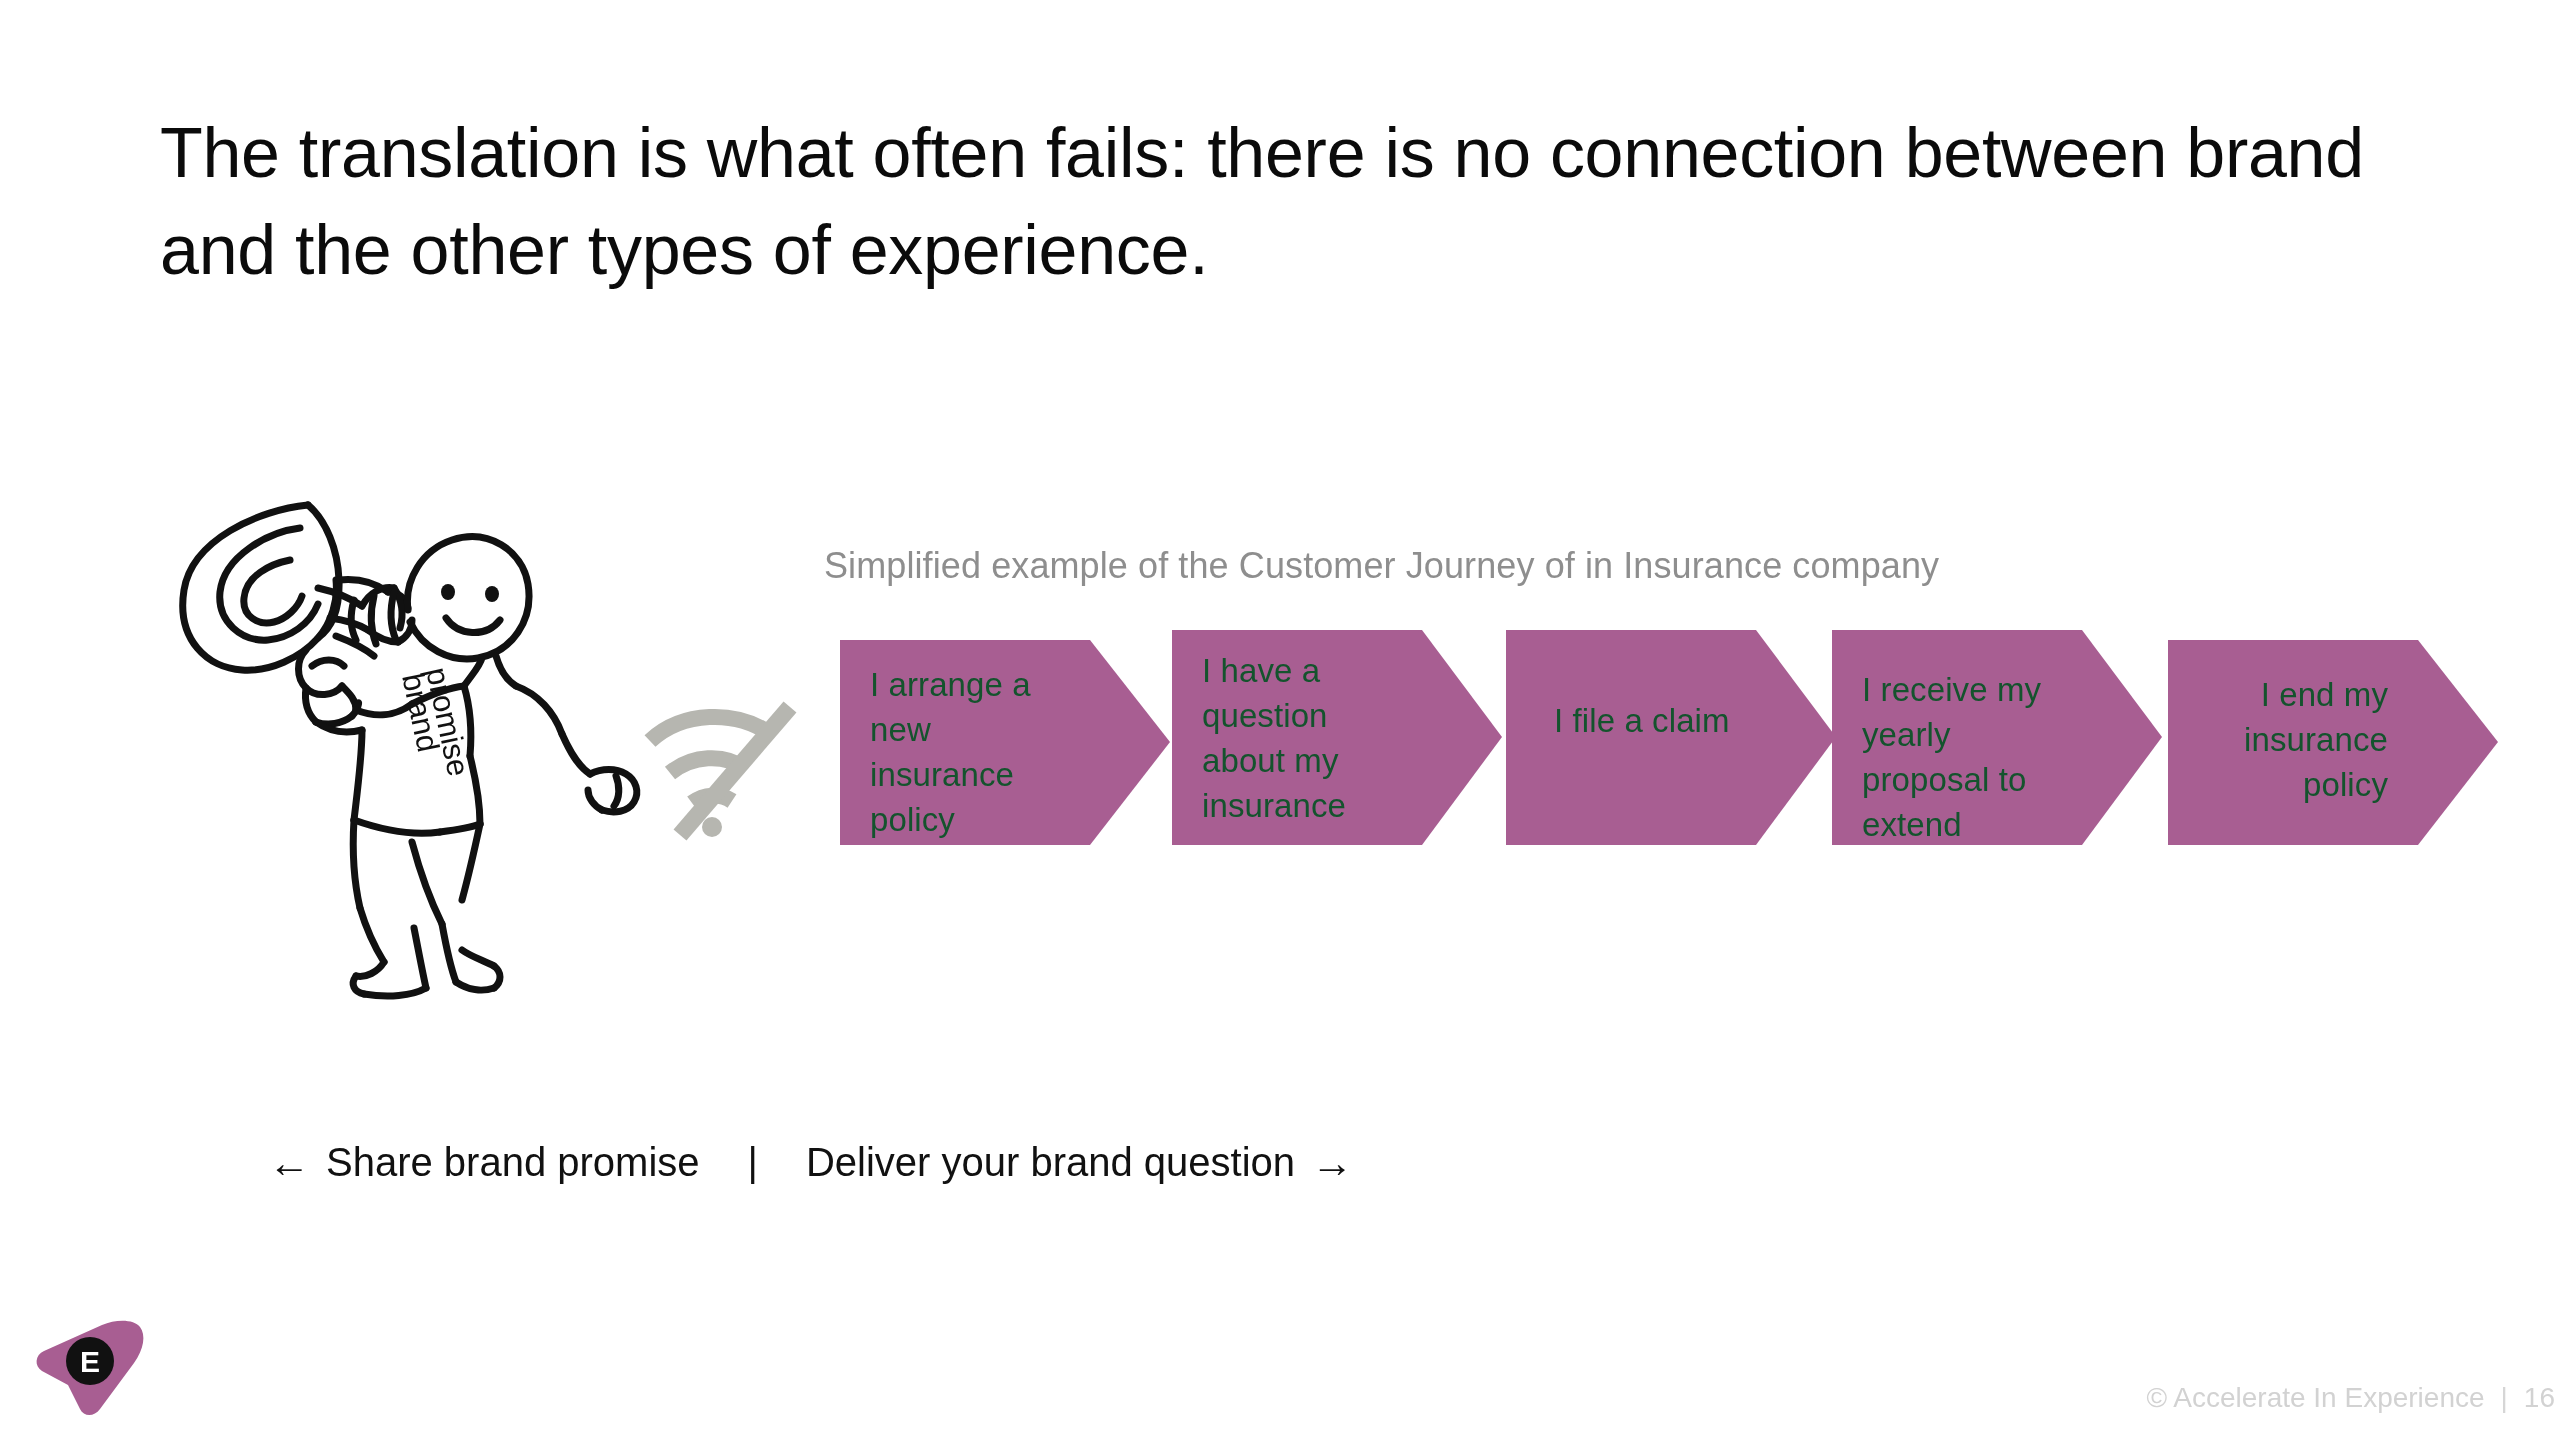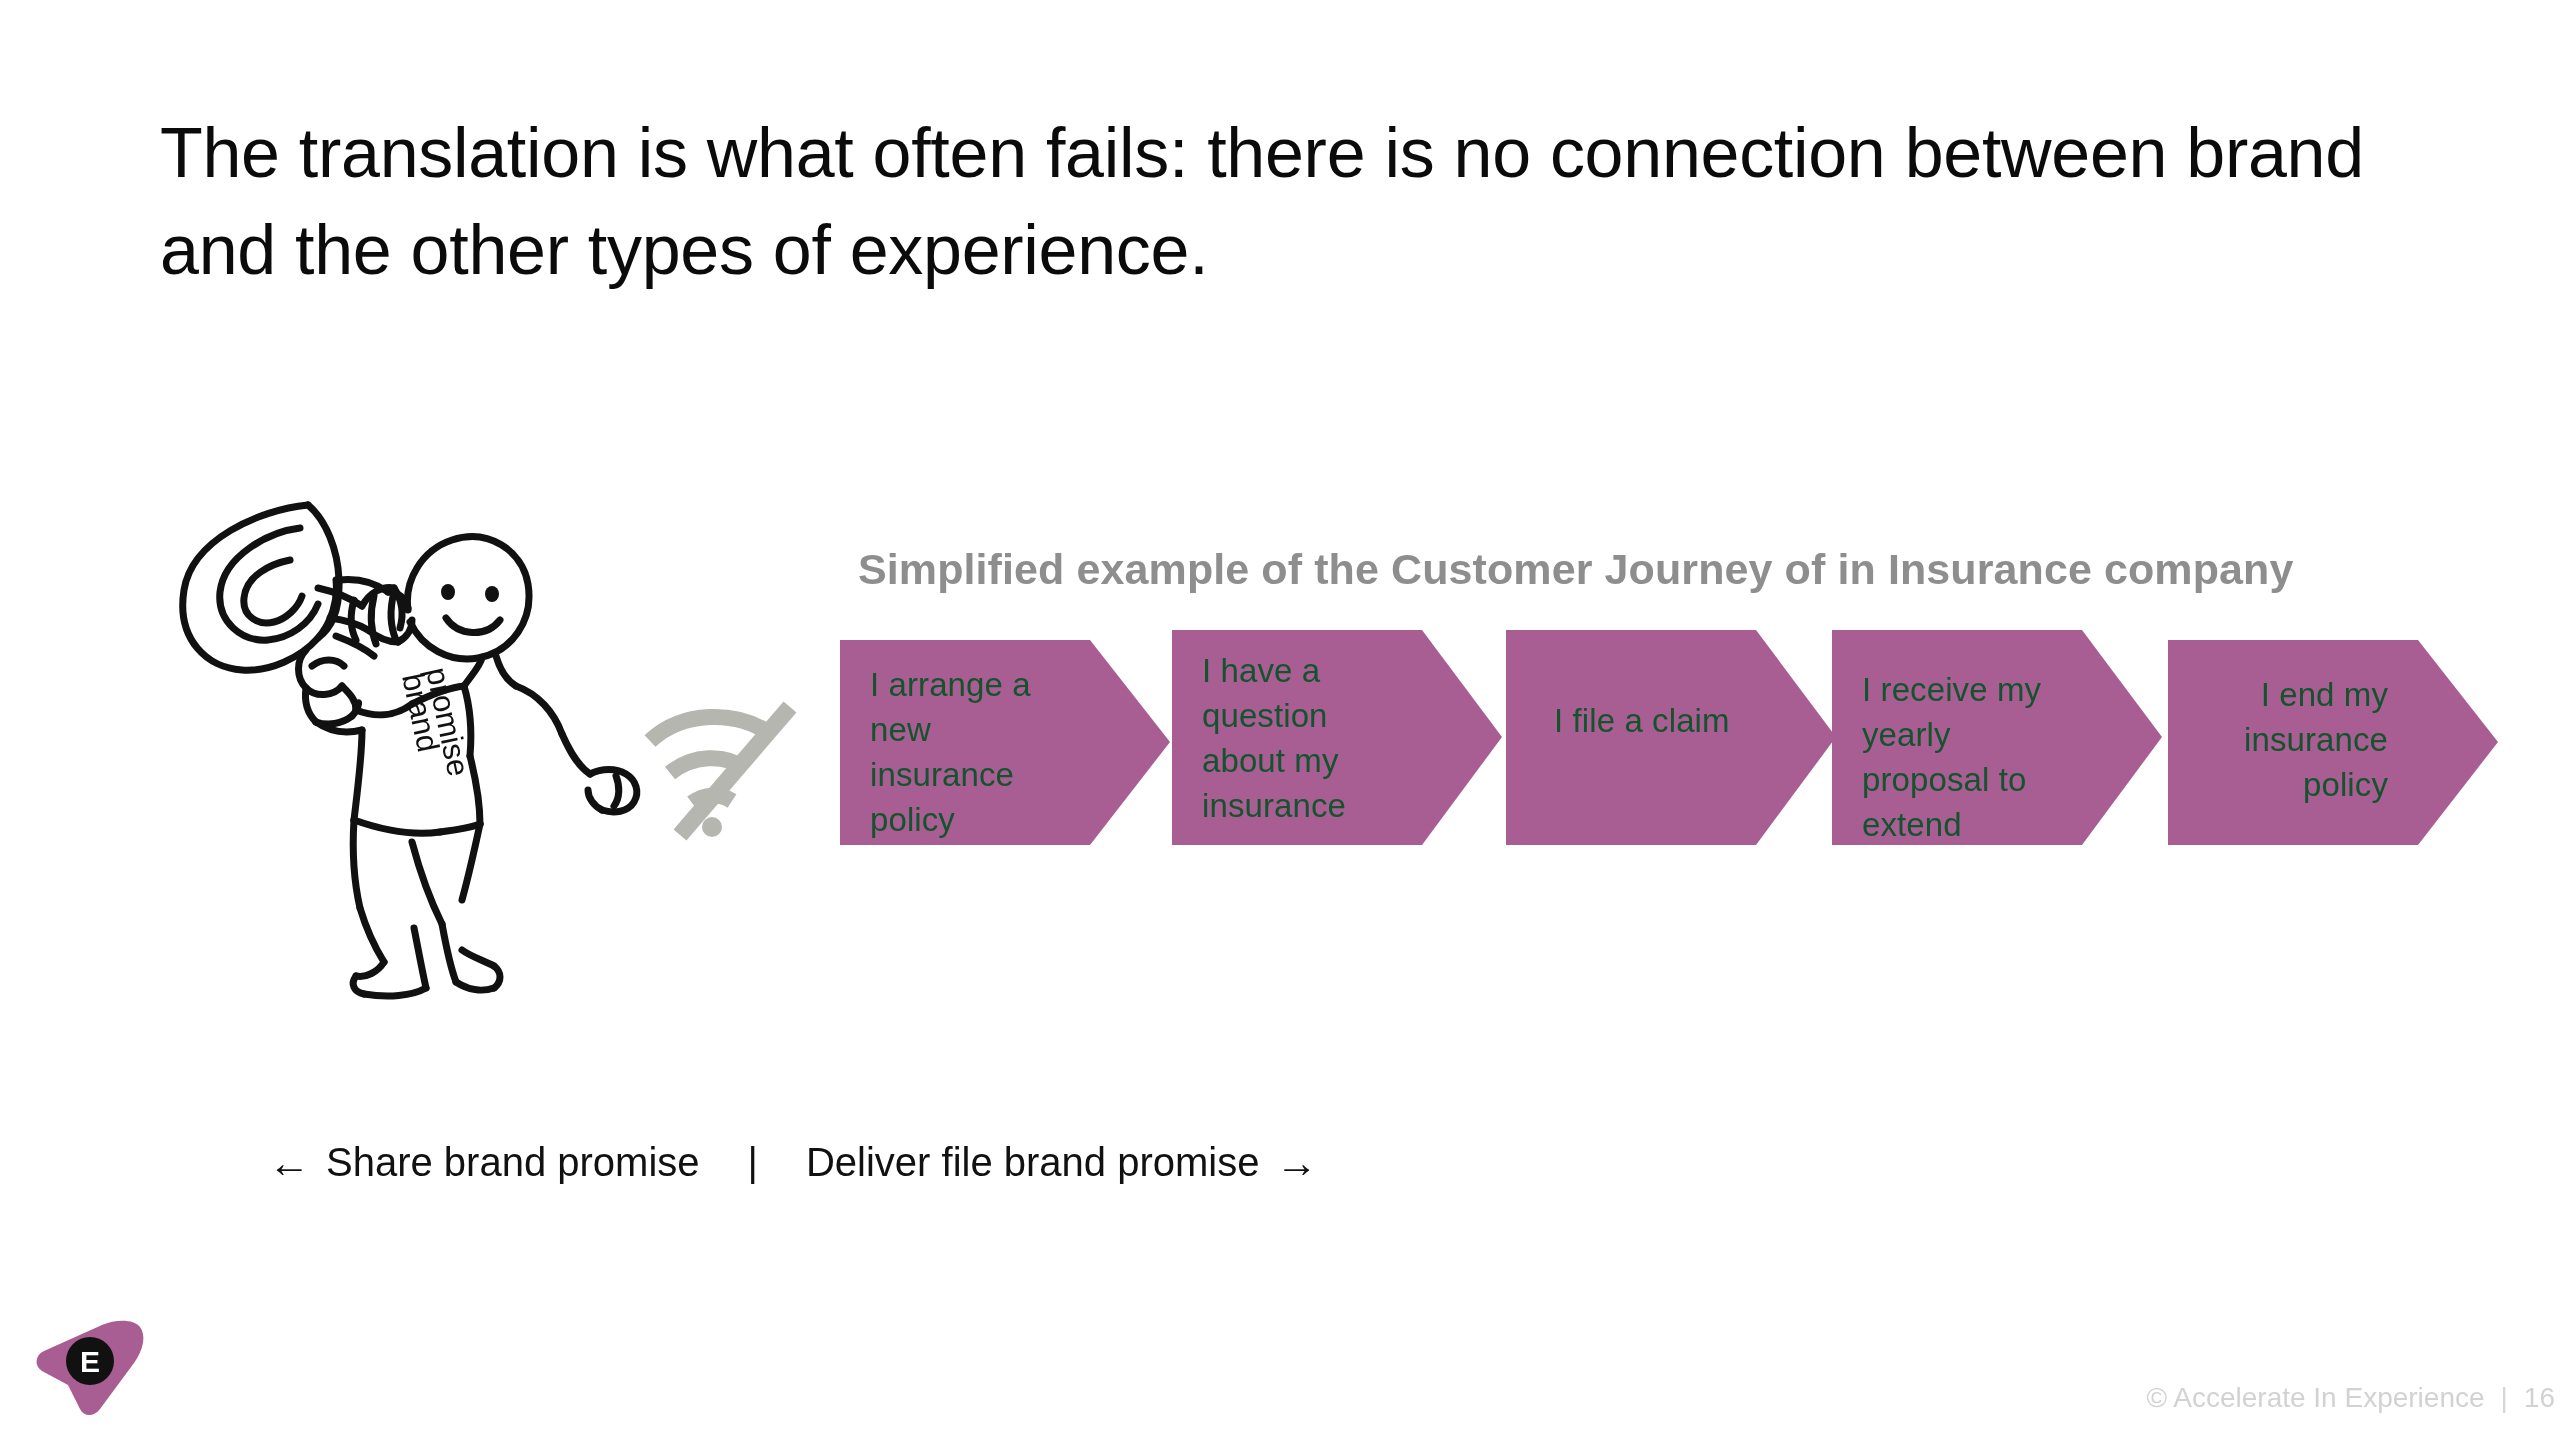--- a/index.html
+++ b/index.html
@@ -47,25 +47,25 @@
     position: absolute;
     left: 640px;
     top: 695px;
     width: 170px;
     height: 150px;
   }
 
   
   #journey-caption {
     position: absolute;
-    left: 858px;
+    left: 824px;
     top: 545px;
-    font-size: 43px;
+    font-size: 36px;
     color: #8e8e8e;
-    font-weight: 700;
+    font-weight: 400;
     letter-spacing: 0.1px;
     white-space: nowrap;
   }
 
   
   #chevron-row {
     position: absolute;
     left: 0;
     top: 0;
     width: 2560px;
@@ -285,21 +285,21 @@
       </svg>
       <div class="chevron-label" style="left:30px; top:32px; width:190px;text-align:right;">I end my insurance policy</div>
     </div>
 
   </div>
 
   <div id="bottom-caption">
     <span class="arrow-glyph">←</span>
     <span class="cap-left-label">Share brand promise</span>
     <span class="cap-sep">|</span>
-    <span class="cap-right-label">Deliver file brand promise</span>
+    <span class="cap-right-label">Deliver your brand question</span>
     <span class="arrow-glyph">→</span>
   </div>
 
   <div id="logo">
     <svg viewBox="0 0 130 120" width="130" height="120" aria-hidden="true">
       <path d="M112,22 C118,30 116,44 106,58 L72,104 C66,112 56,112 52,104
                L40,80 L14,66 C6,61 7,50 16,46 L74,20 C88,14 106,14 112,22 Z" fill="#a85e92"></path>
       <circle cx="62" cy="56" r="24" fill="#111111"></circle>
       <text x="62" y="67" text-anchor="middle" font-family="'Liberation Sans', sans-serif" font-size="30" font-weight="700" fill="#ffffff">E</text>
     </svg>

